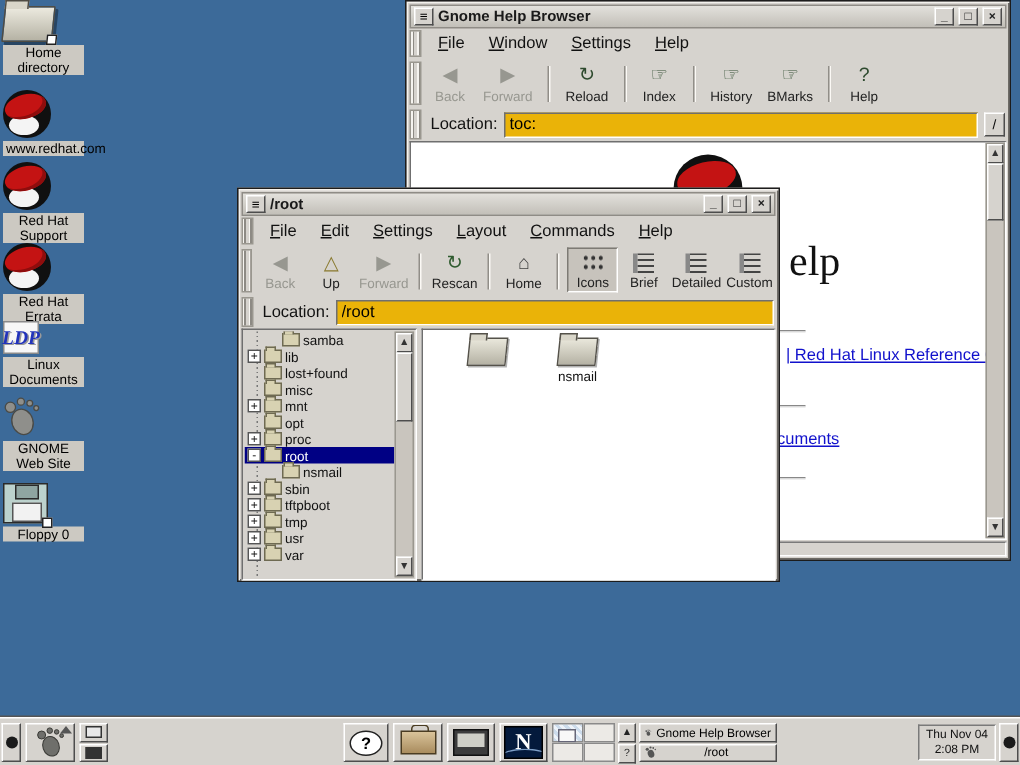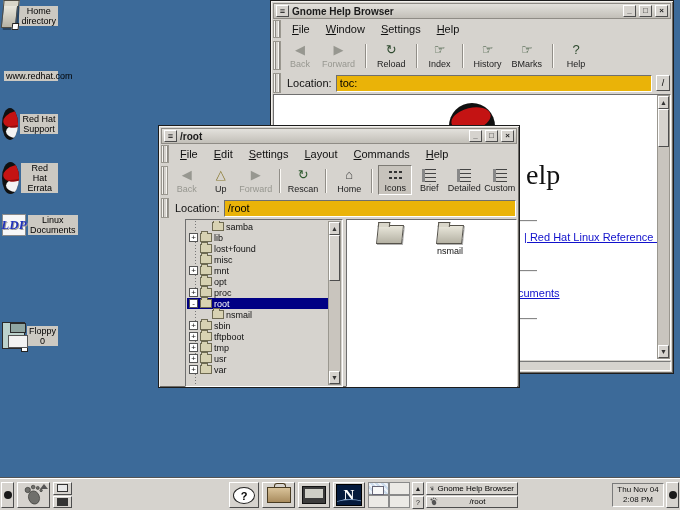--- a/index.html
+++ b/index.html
@@ -34,21 +34,21 @@
   .loc-input{ flex:1; height:17px; font-family:"Liberation Sans",sans-serif; font-size:11px; padding:0 3px;
               border:1px solid; border-color:#6f6f6f #fff #fff #6f6f6f; background:#eab308; }
   .loc-btn { width:14px; height:16px; font-size:9px; text-align:center; line-height:14px; }
 
   
   .sb-v { position:absolute; width:13px; background:#c9c5be; border:1px solid #9a978f; display:flex; flex-direction:column; }
   .sb-btn { height:13px; font-size:7px; line-height:12px; text-align:center; color:#333; }
   .sb-thumb { margin:0; }
 
   
-  .dicon { position:absolute; width:56px; display:flex; flex-direction:row; align-items:center; gap:2px; z-index:2; }
+  .dicon { position:absolute; width:56px; display:flex; flex-direction:column; gap:2px; z-index:2; }
   .dlabel{ font-size:9px; color:#000; background:#ccc9c2; padding:0 2px; text-align:center; line-height:10px; max-width:54px; }
   .folder-lg { width:34px; height:24px; position:relative; background:linear-gradient(#eceadf,#b5b2a4);
                border:1px solid #4f4c44; border-radius:1px; transform:skewX(-6deg); box-shadow:2px 2px 0 rgba(0,0,0,.35); }
   .folder-lg::before{ content:""; position:absolute; left:-1px; top:-5px; width:14px; height:5px;
                background:#d9d6c9; border:1px solid #4f4c44; border-bottom:none; }
   .emblem { position:absolute; right:-4px; bottom:-3px; width:7px; height:7px; background:#fff; border:1px solid #222; }
   .rh { width:32px; height:32px; border-radius:50%; background:#101010; position:relative; overflow:hidden; }
   .rh::before{ content:""; position:absolute; left:4px; top:17px; width:20px; height:13px; background:#f4f4f4; border-radius:50%; }
   .rh::after { content:""; position:absolute; left:1px; top:3px; width:28px; height:16px; background:#c41313; border-radius:50%;
                transform:rotate(-14deg); box-shadow:inset -2px -2px 0 #8e0d0d; }
@@ -66,21 +66,21 @@
   .rh-big::before{ content:""; position:absolute; left:6px; top:25px; width:28px; height:18px; background:#f4f4f4; border-radius:50%; }
   .rh-big::after { content:""; position:absolute; left:2px; top:5px; width:40px; height:22px; background:#c41313; border-radius:50%; transform:rotate(-14deg); }
   .h1-frag { position:absolute; left:252px; top:64px; font-family:"Liberation Serif",serif; font-size:28px; color:#111; }
   .hr-frag { position:absolute; left:0; height:2px; border-top:1px solid #888; border-bottom:1px solid #eee; width:263px; }
   .link { position:absolute; font-size:11px; color:#1111cc; text-decoration:underline; white-space:nowrap; }
   #help-status { height:10px; margin:1px 2px 2px 2px; border:1px solid; border-color:#7a7a7a #fff #fff #7a7a7a; background:#d6d3ce; }
 
   
   #gmc-win { left:158px; top:125px; width:362px; height:263px; z-index:20; }
   #gmc-main { flex:1; display:flex; margin:0 2px; min-height:0; }
-  #tree-panel { position:relative; width:158px; background:#d6d3ce; border:1px solid; border-color:#6f6f6f #fff #fff #6f6f6f;margin-left:24px; }
+  #tree-panel { position:relative; width:117px; background:#d6d3ce; border:1px solid; border-color:#6f6f6f #fff #fff #6f6f6f; }
   .tree { position:absolute; left:1px; top:1px; right:14px; bottom:1px; background:#d6d3ce; overflow:hidden;
           background-image:repeating-linear-gradient(180deg,#777 0 1px,transparent 1px 3px);
           background-size:1px 100%; background-position:8px 0; background-repeat:repeat-y; }
   .trow { display:flex; align-items:center; height:11px; gap:2px; font-size:9px; color:#111; white-space:nowrap; }
   .trow .texp { width:9px; height:9px; margin-left:2px; background:#fff; border:1px solid #555; font-size:8px; line-height:7px; text-align:center; color:#111; }
   .trow .texp.none { visibility:hidden; }
   .trow.d2 .texp { margin-left:14px; }
   .tfold { width:12px; height:9px; position:relative; background:#d8d2b2; border:1px solid #6e6a52; flex:none; }
   .tfold::before{ content:""; position:absolute; left:0; top:-3px; width:5px; height:2px; background:#d8d2b2; border:1px solid #6e6a52; border-bottom:none; }
   .trow.sel { background:#000084; }
@@ -157,20 +157,30 @@
   <div class="dicon" style="left:2px; top:162px;">
     <div class="rh"></div>
     <span class="dlabel">Red Hat Errata</span>
   </div>
   <div class="dicon" style="left:2px; top:214px;">
     <div class="ldp-chip">
         <span>LDP</span>
       </div>
     <span class="dlabel">Linux Documents</span>
   </div>
+  <div class="dicon" style="left:2px; top:264px;">
+    <svg class="footsvg" width="26" height="28" viewBox="0 0 24 26">
+      <ellipse cx="12" cy="16" rx="6.5" ry="8" transform="rotate(-18 12 16)" fill="#8f8f8b" stroke="#4a4a46" stroke-width="0.8"></ellipse>
+      <circle cx="4.5" cy="7" r="3.2" fill="#8f8f8b" stroke="#4a4a46" stroke-width="0.8"></circle>
+      <circle cx="11" cy="3.5" r="2.2" fill="#8f8f8b" stroke="#4a4a46" stroke-width="0.8"></circle>
+      <circle cx="16.5" cy="4.5" r="1.8" fill="#8f8f8b" stroke="#4a4a46" stroke-width="0.8"></circle>
+      <circle cx="20.5" cy="7.5" r="1.5" fill="#8f8f8b" stroke="#4a4a46" stroke-width="0.8"></circle>
+    </svg>
+    <span class="dlabel">GNOME Web Site</span>
+  </div>
   <div class="dicon" style="left:2px; top:322px;">
     <div class="floppy">
         <span class="emblem" style="right:-4px; bottom:-4px;"></span>
       </div>
     <span class="dlabel">Floppy 0</span>
   </div>
 
   <div class="window" id="help-win">
     <div class="titlebar">
       <span class="wm-menu raised">≡</span>

